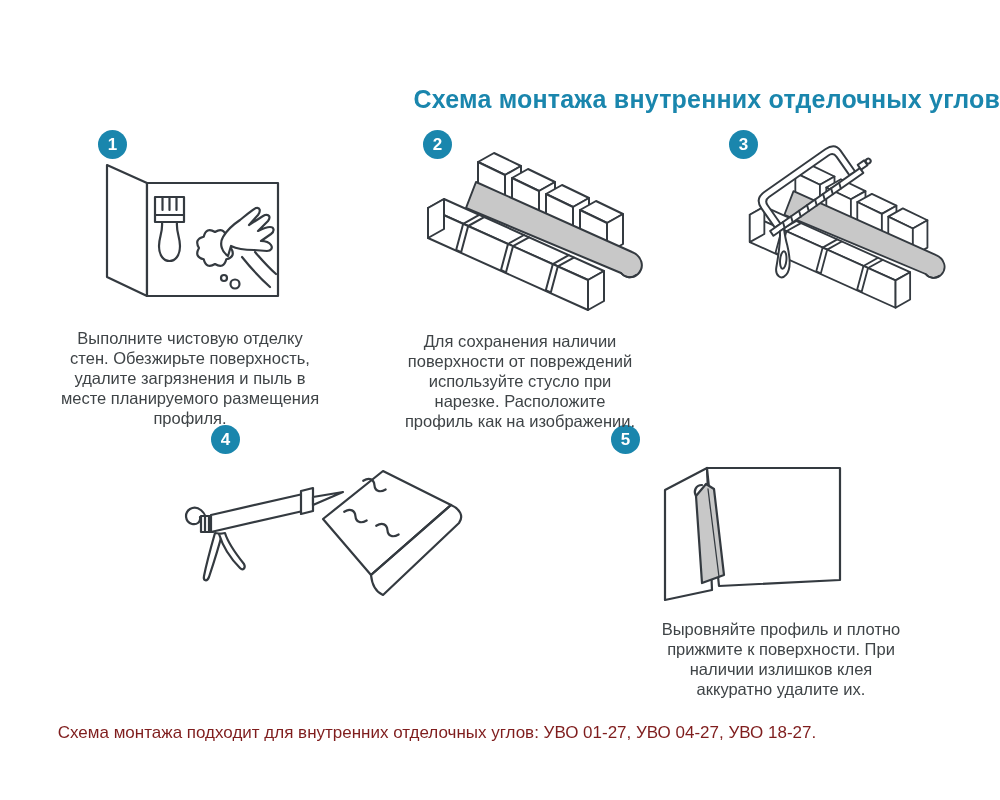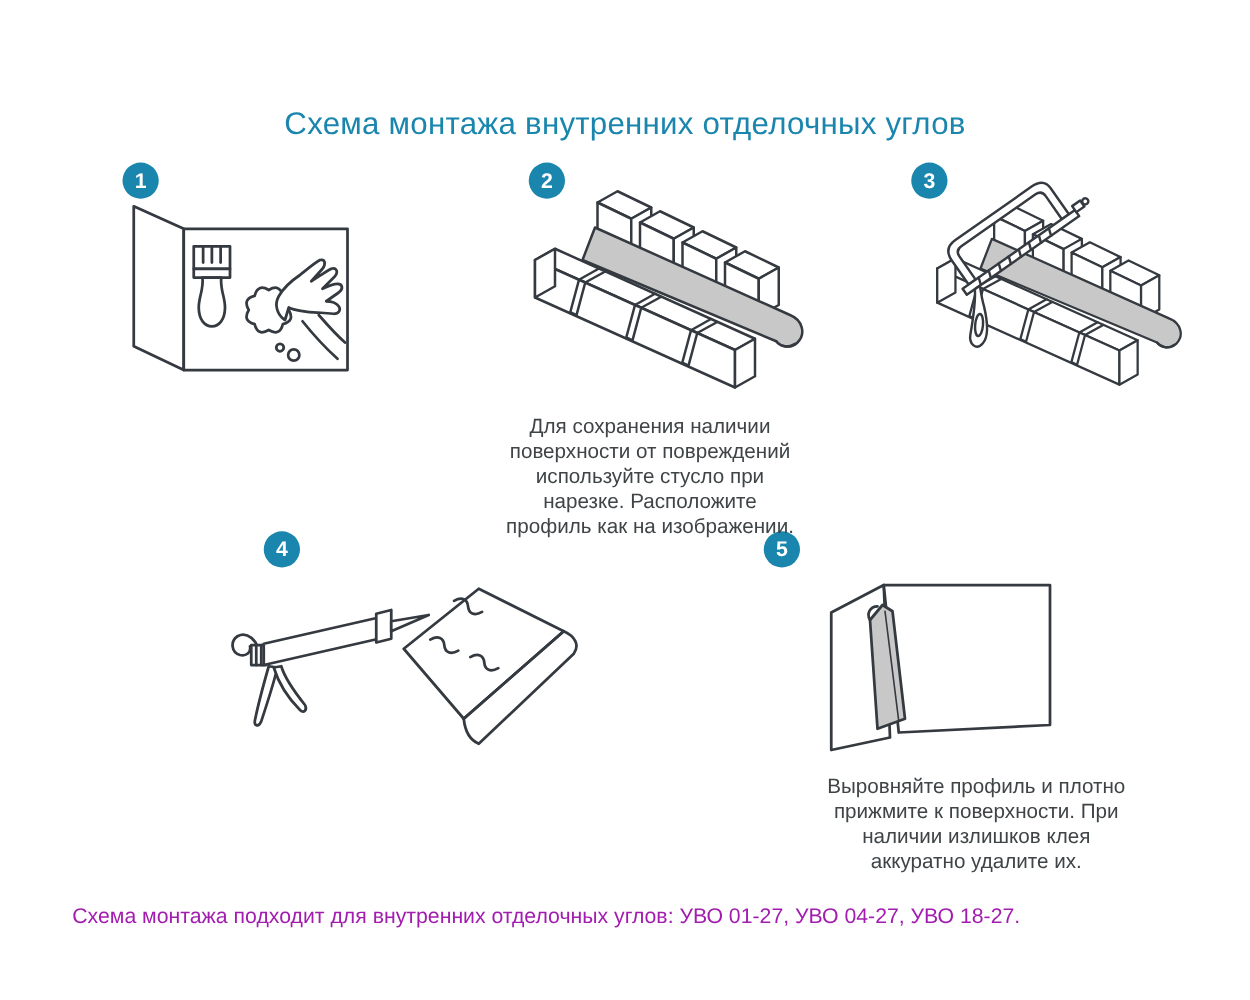--- a/index.html
+++ b/index.html
@@ -5,40 +5,40 @@
   html,body{margin:0;padding:0;background:#ffffff;}
   .canvas{
     position:relative;
     width:1000px;height:800px;
     background:#ffffff;
     font-family:"Liberation Sans", sans-serif;
     overflow:hidden;
   }
   .title{
     position:absolute;left:0;top:68px;width:1000px;
-    text-align:center;
-    font-size:25px;font-weight:normal;letter-spacing:.2px;
+    text-align:right;
+    font-size:25px;font-weight:bold;letter-spacing:.2px;
     color:#1a86ad;
   }
   .badge{
     position:absolute;width:29px;height:29px;border-radius:50%;
     background:#1a86ad;color:#ffffff;
     font-size:17px;font-weight:bold;
     display:flex;align-items:center;justify-content:center;
   }
   .step-text{
     position:absolute;
     color:#3f4447;
     font-size:16.5px;line-height:20px;
     text-align:center;
   }
   .footer{
     position:absolute;left:0;top:706px;width:874px;
     text-align:center;
-    color:#a21caf;font-size:17px;
+    color:#7f1d1d;font-size:17px;
   }
   .illus{position:absolute;}
   svg{display:block;}
 </style>
 </head>
 <body>
 
 <div class="canvas">
 
   <svg width="0" height="0" style="position:absolute" aria-hidden="true">
@@ -163,18 +163,19 @@
       <g stroke="#343a40" stroke-width="2.2" fill="#ffffff" stroke-linejoin="round" stroke-linecap="round">
         <polygon points="25,47 67,25 72,147 25,157"></polygon>
         <polygon points="67,25 200,25 200,137 79,143"></polygon>
         <polygon points="56,53 66,41 74,46 84,132 62,140" fill="#c8c8c8"></polygon>
         <path d="M56,53 C53,48 56,42 62,42" fill="none"></path>
         <line x1="68" y1="46" x2="79" y2="134" stroke-width="1.3"></line>
       </g>
     </svg>
   </div>
 
+  <p class="step-text" style="left:59px;top:311px;width:262px">Выполните чистовую отделку стен. Обезжирьте поверхность, удалите загрязнения и пыль в месте планируемого размещения профиля.</p>
   <p class="step-text" style="left:400px;top:314px;width:240px">Для сохранения наличии поверхности от повреждений используйте стусло при нарезке. Расположите профиль как на изображении.</p>
   <p class="step-text" style="left:656px;top:602px;width:250px">Выровняйте профиль и плотно прижмите к поверхности. При наличии излишков клея аккуратно удалите их.</p>
 
   <p class="footer">Схема монтажа подходит для внутренних отделочных углов: УВО 01-27, УВО 04-27, УВО 18-27.</p>
 
 </div>
 
 </body></html>

